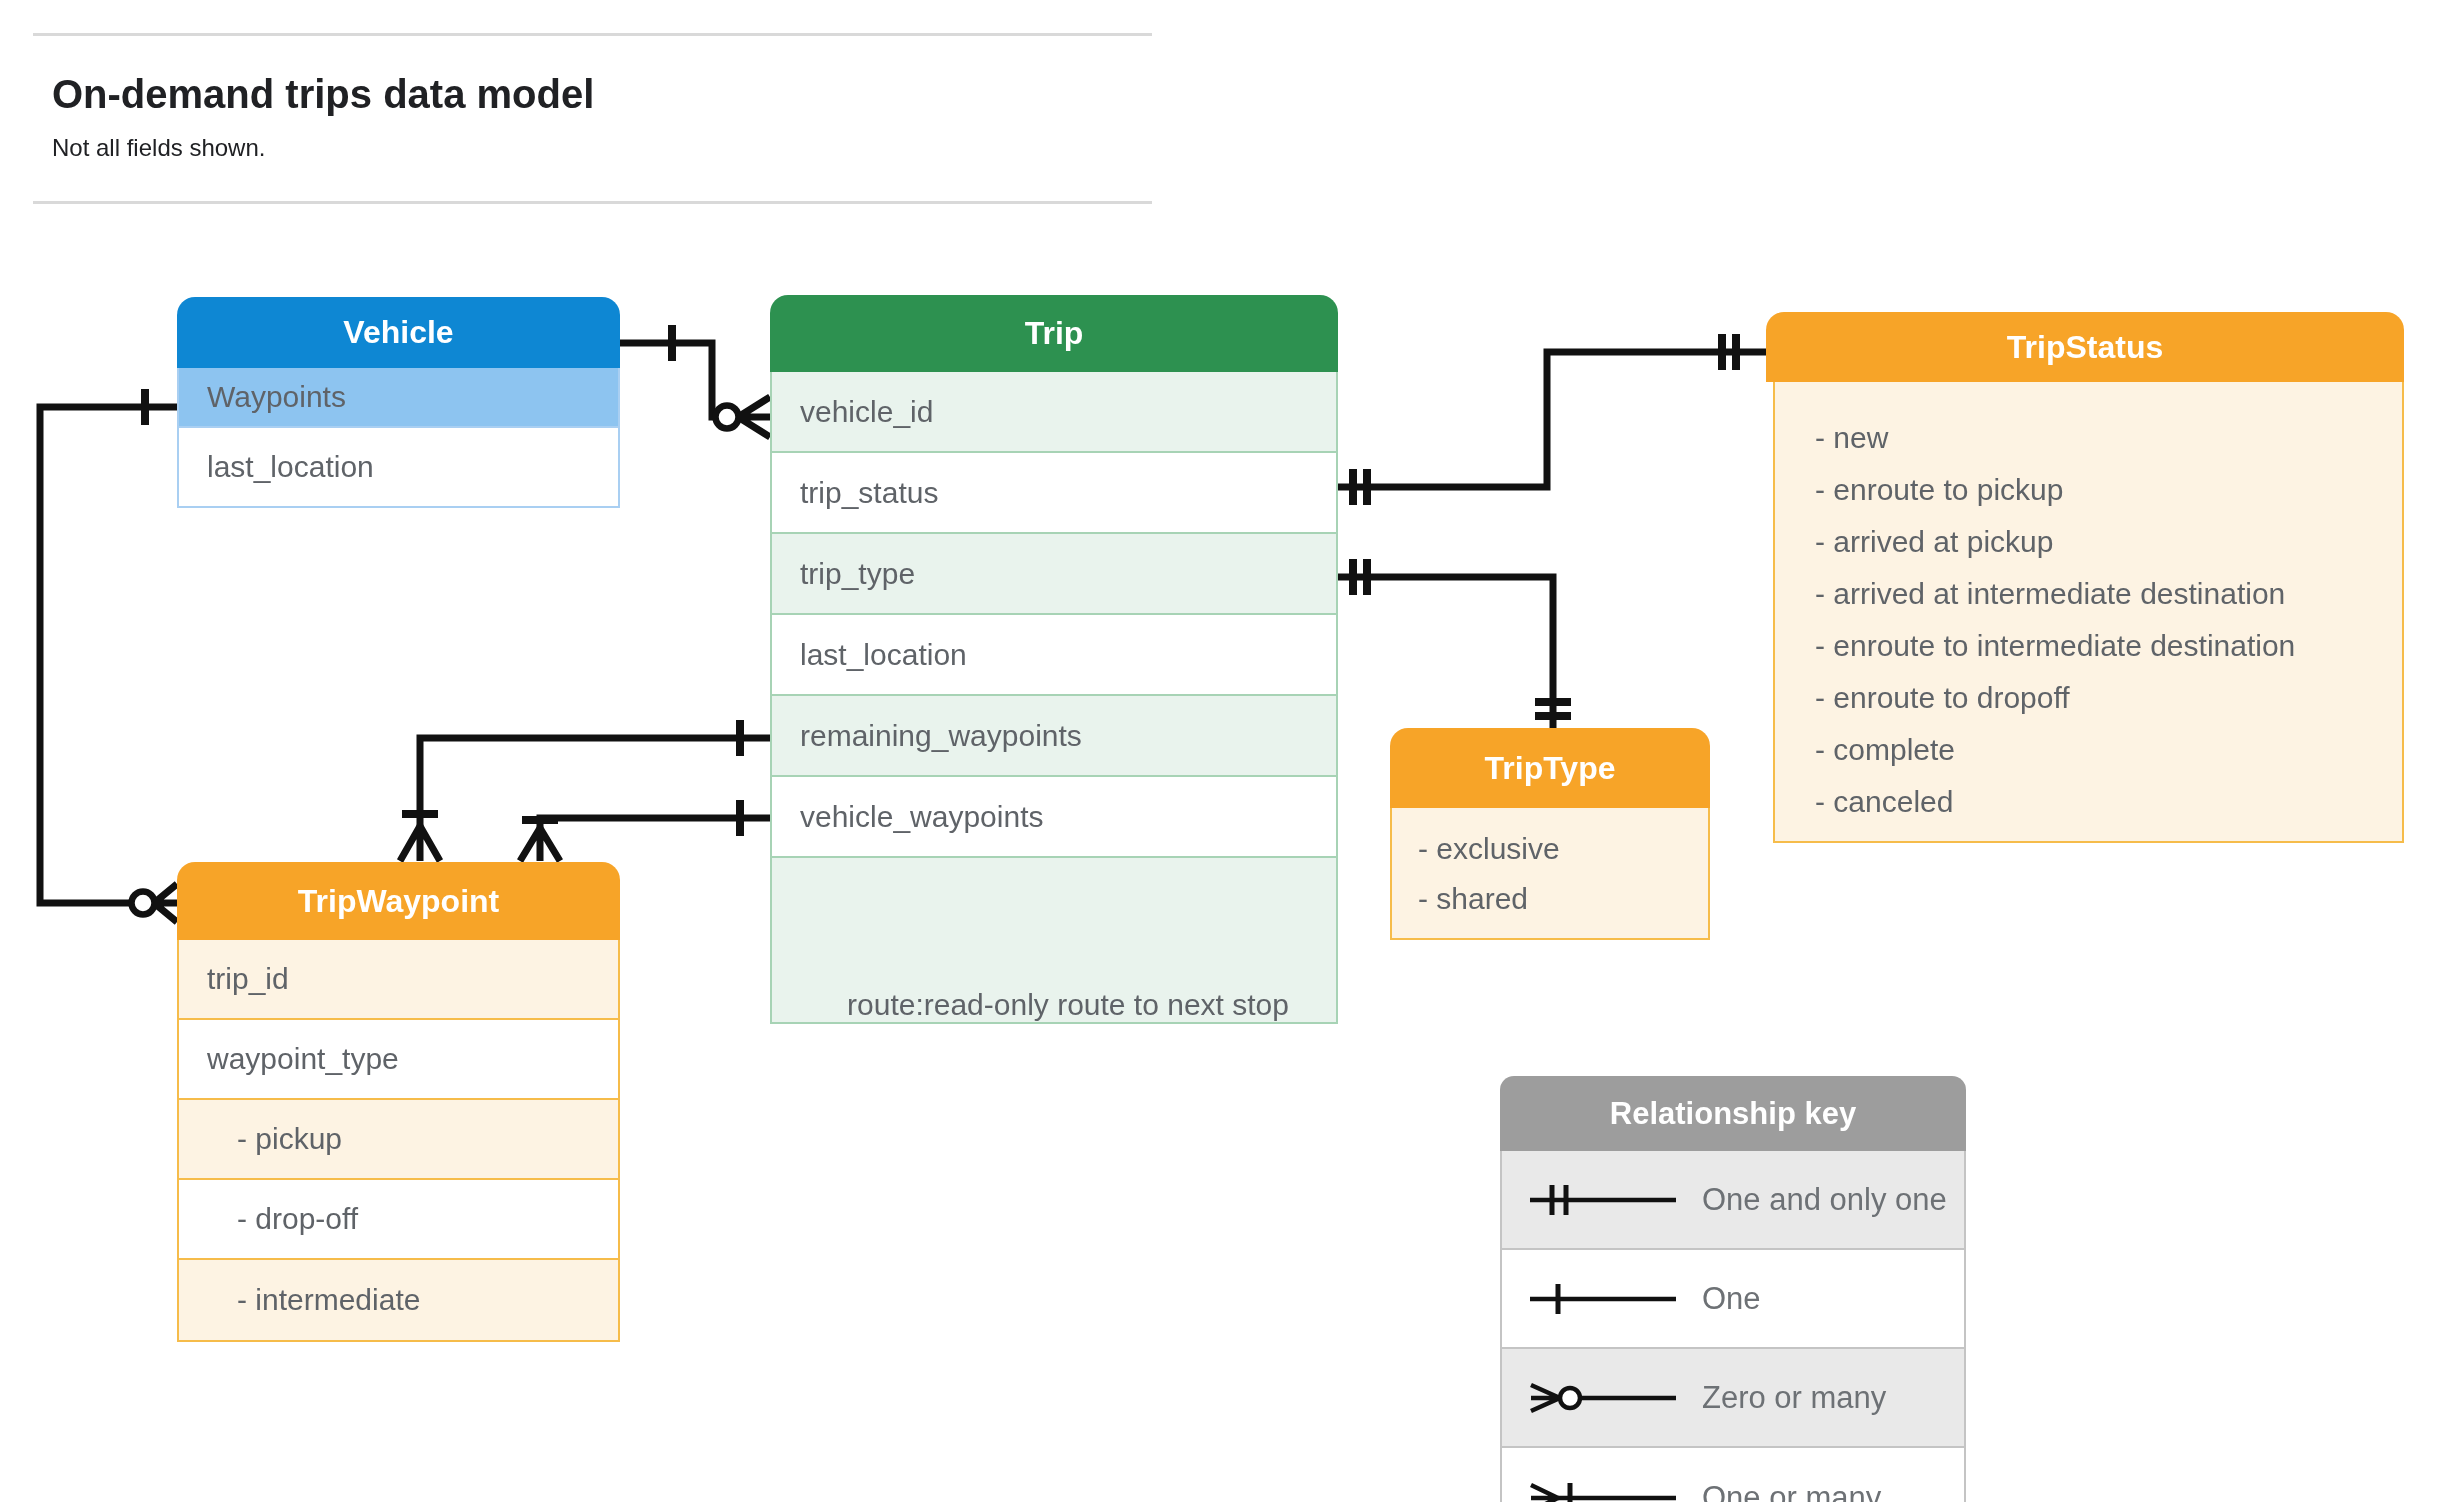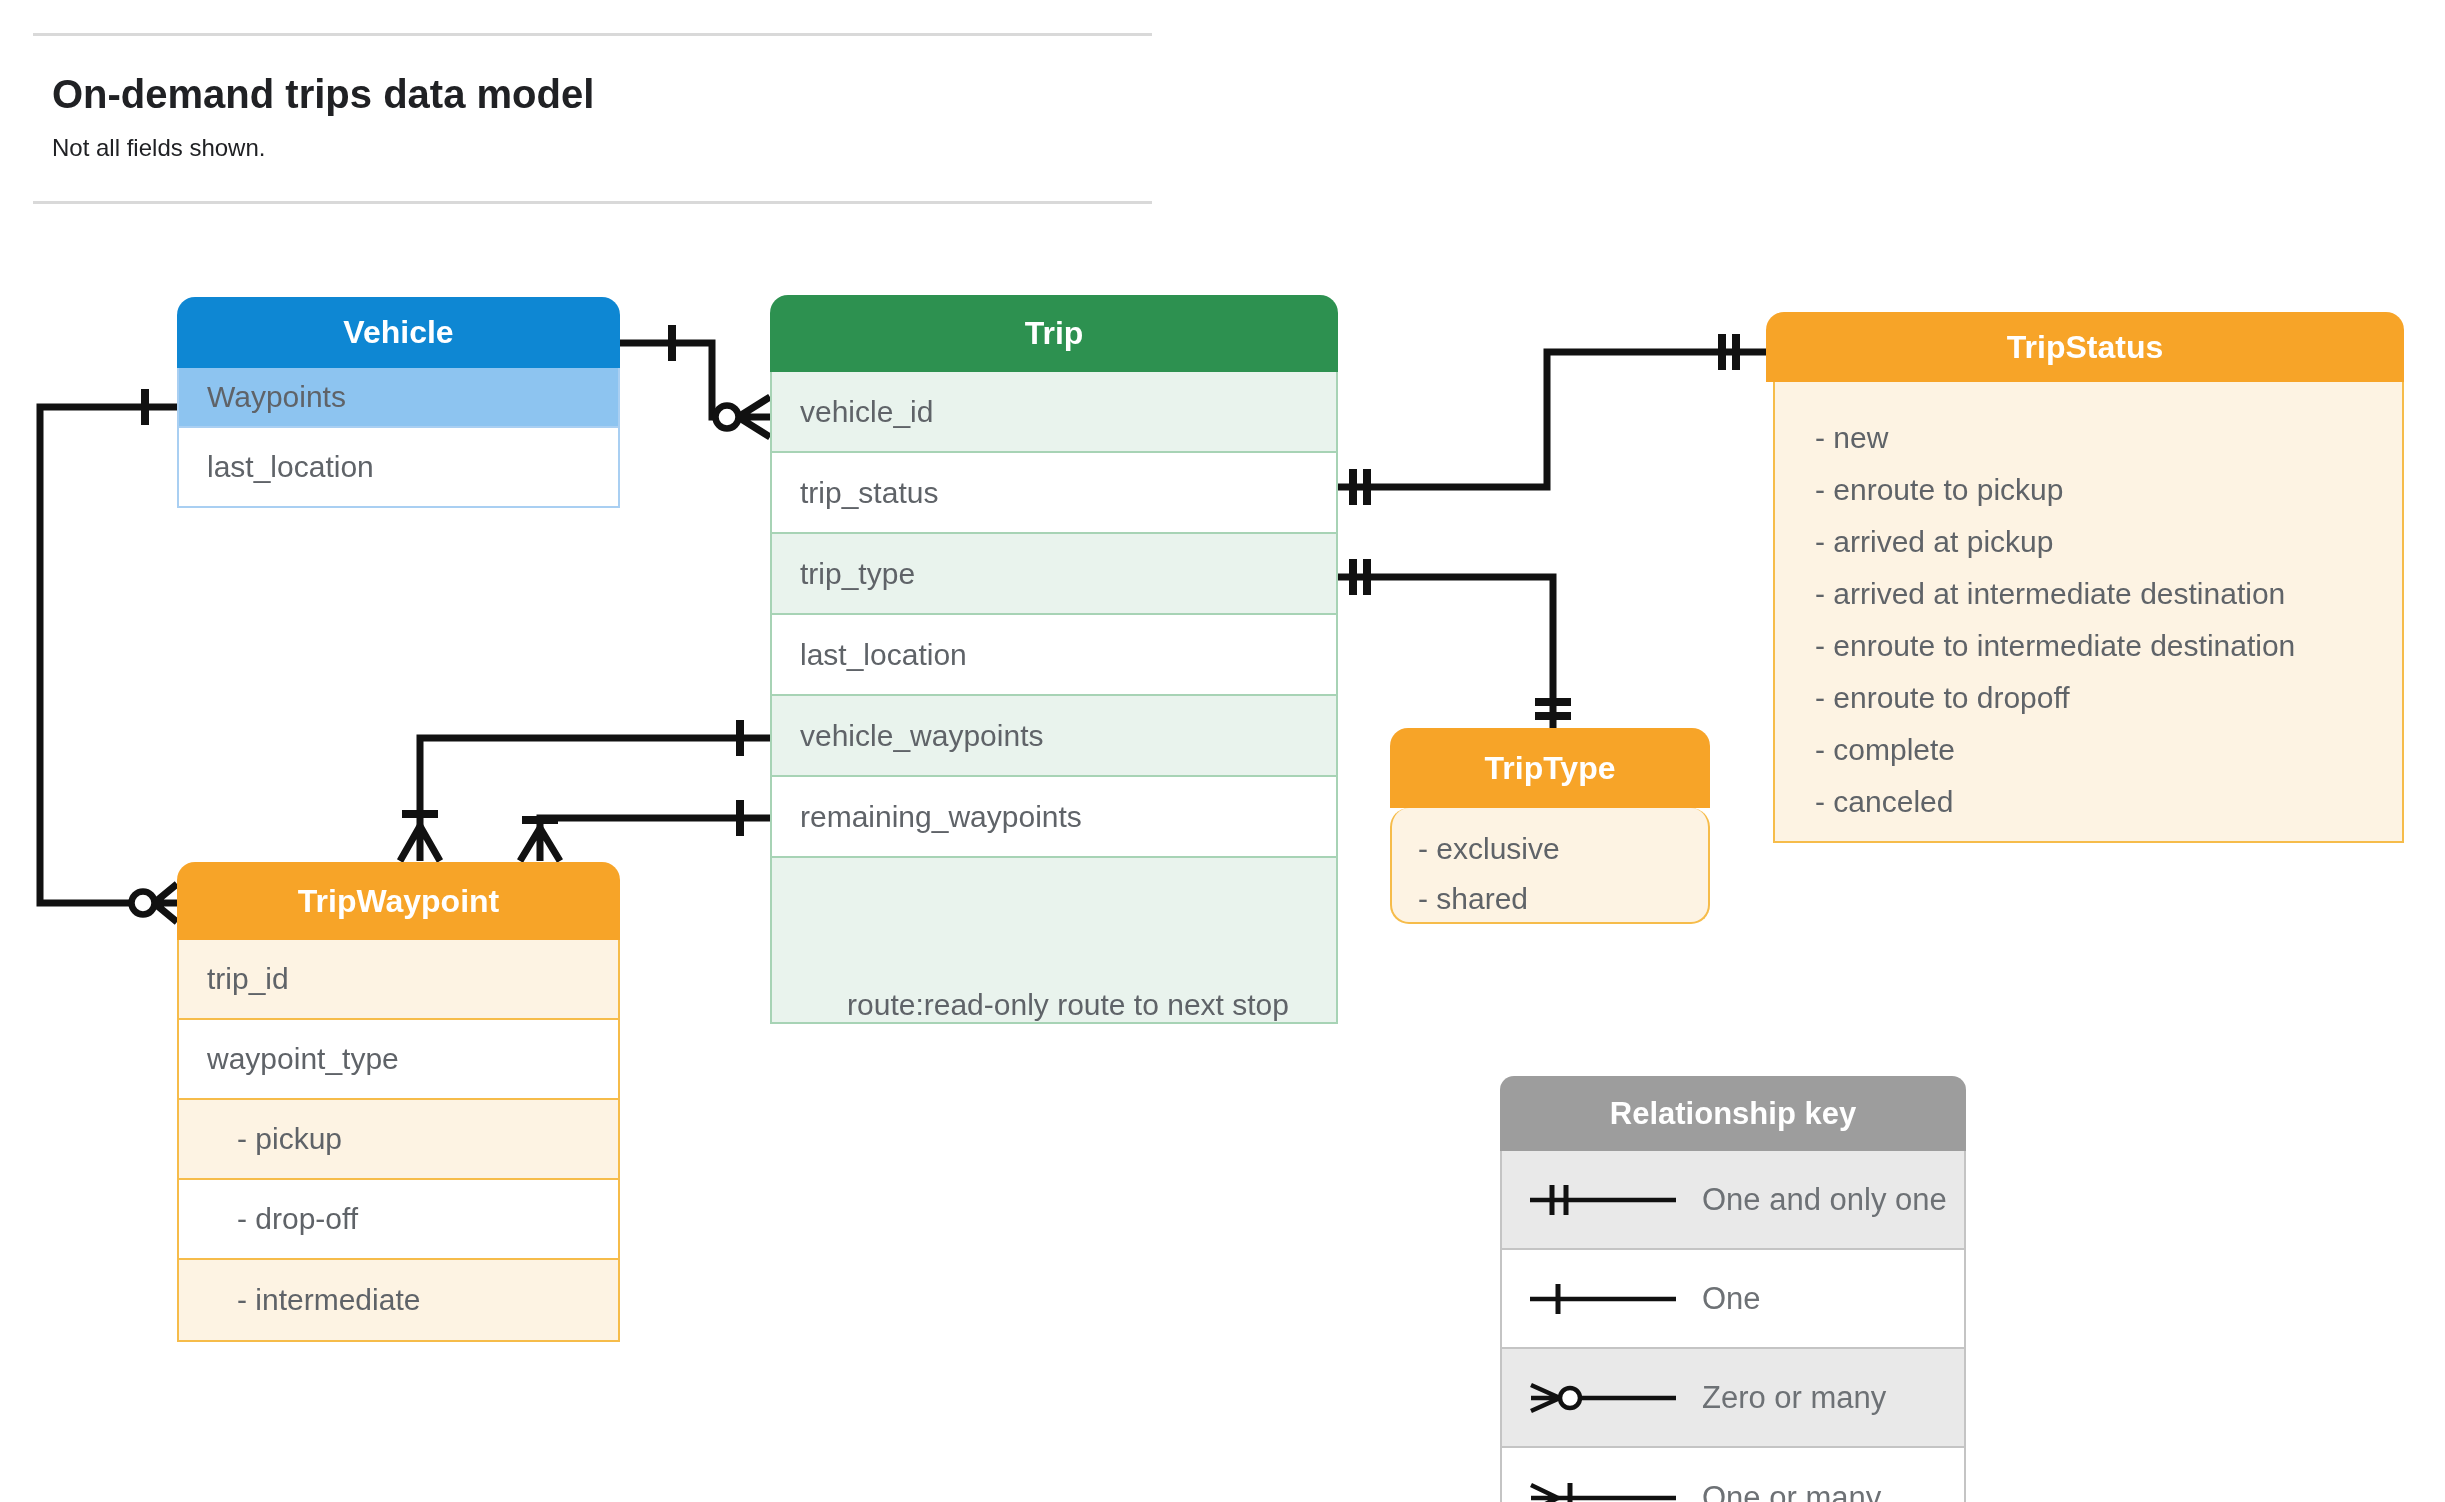--- a/index.html
+++ b/index.html
@@ -136,24 +136,24 @@
       <div class="row">
         <span>trip_status</span>
       </div>
       <div class="row">
         <span>trip_type</span>
       </div>
       <div class="row">
         <span>last_location</span>
       </div>
       <div class="row">
+        <span>remaining_waypoints</span>
+      </div>
+      <div class="row">
         <span>vehicle_waypoints</span>
-      </div>
-      <div class="row">
-        <span>remaining_waypoints</span>
       </div>
       <div class="row route">
         <span>route:</span>
         <span>read-only route to next stop</span>
       </div>
     </div>
   </div>
 
   <div class="entity orange" style="left:1766px;top:312px;width:638px;">
     <div class="ent-h" style="height:70px;">
@@ -168,21 +168,21 @@
       <span class="li">- enroute to dropoff</span>
       <span class="li">- complete</span>
       <span class="li">- canceled</span>
     </div>
   </div>
 
   <div class="entity orange" style="left:1390px;top:728px;width:320px;">
     <div class="ent-h" style="height:80px;">
       <span>TripType</span>
     </div>
-    <div class="enum-body" style="height:116px;padding:16px 8px 0 26px;line-height:50px;border-radius:19px;">
+    <div class="enum-body" style="height:132px;padding:16px 8px 0 26px;line-height:50px;">
       <span class="li">- exclusive</span>
       <span class="li">- shared</span>
     </div>
   </div>
 
   <div class="entity orange" style="left:177px;top:862px;width:443px;">
     <div class="ent-h">
       <span>TripWaypoint</span>
     </div>
     <div class="ent-body">

